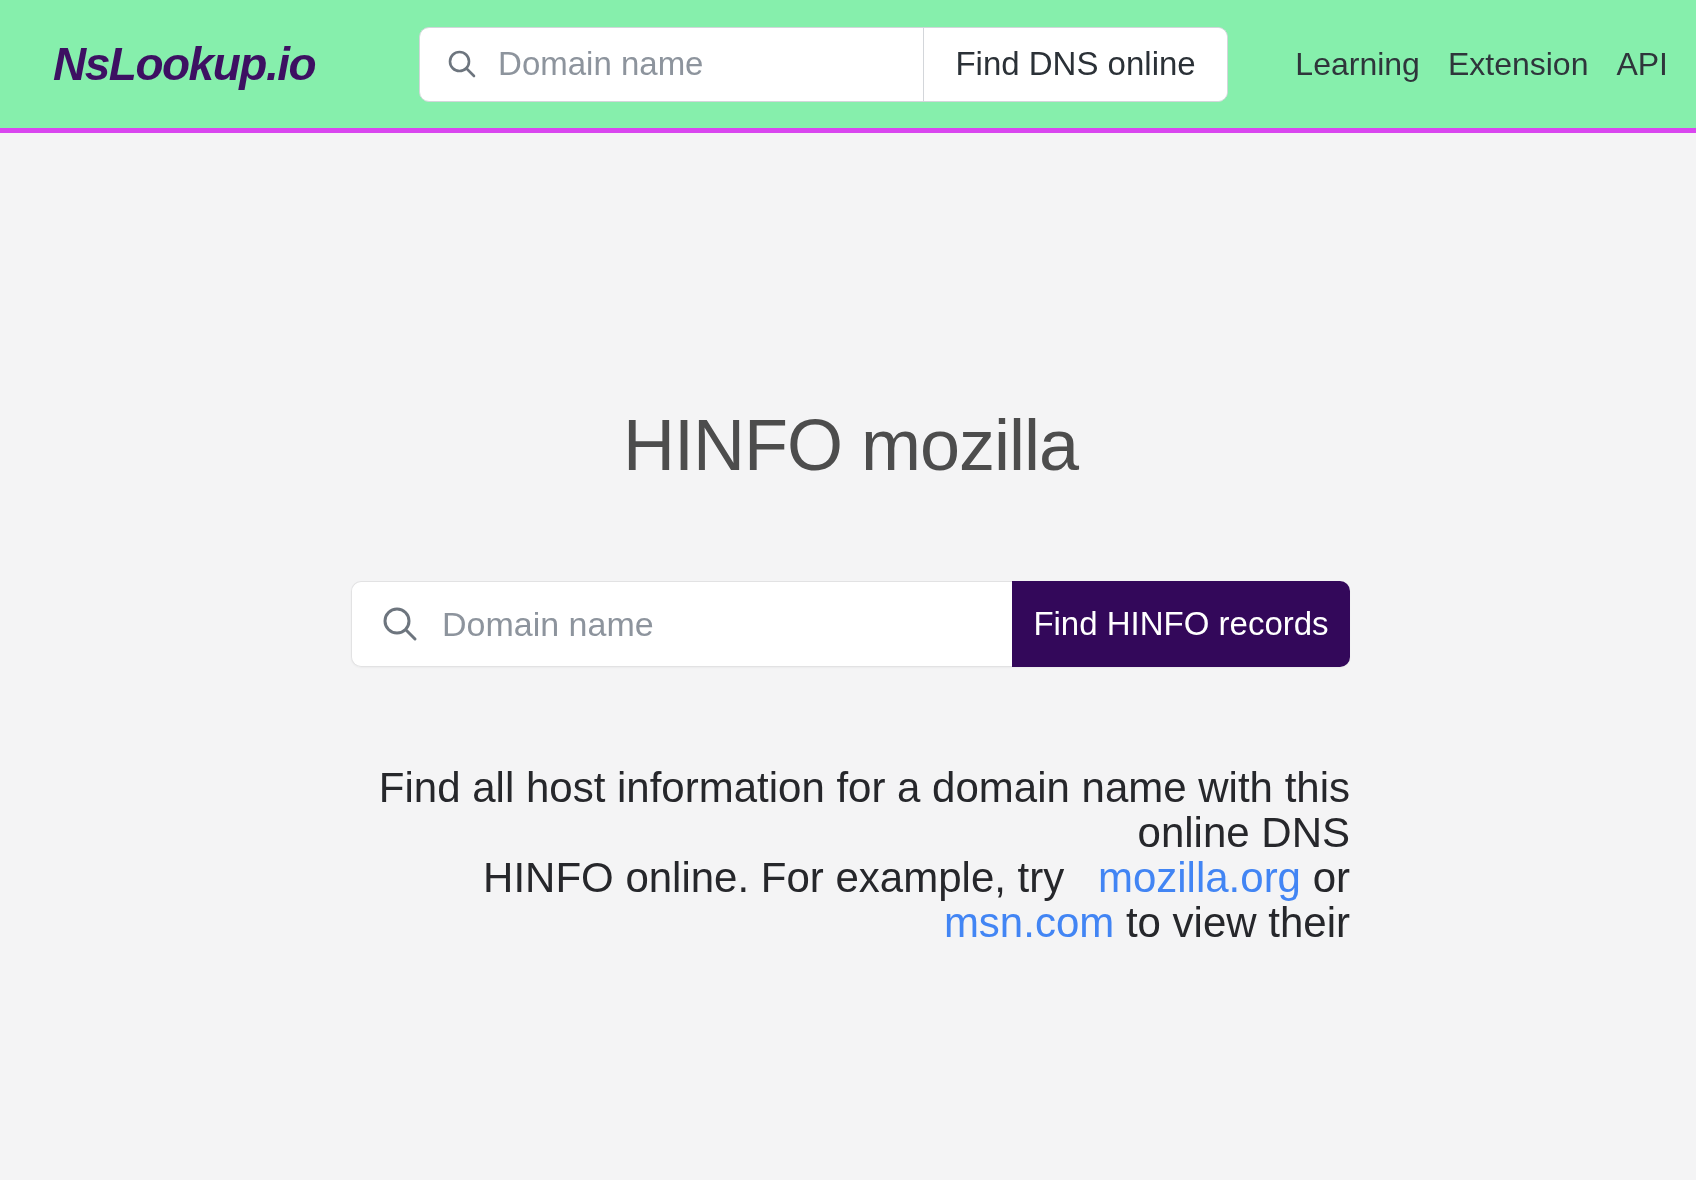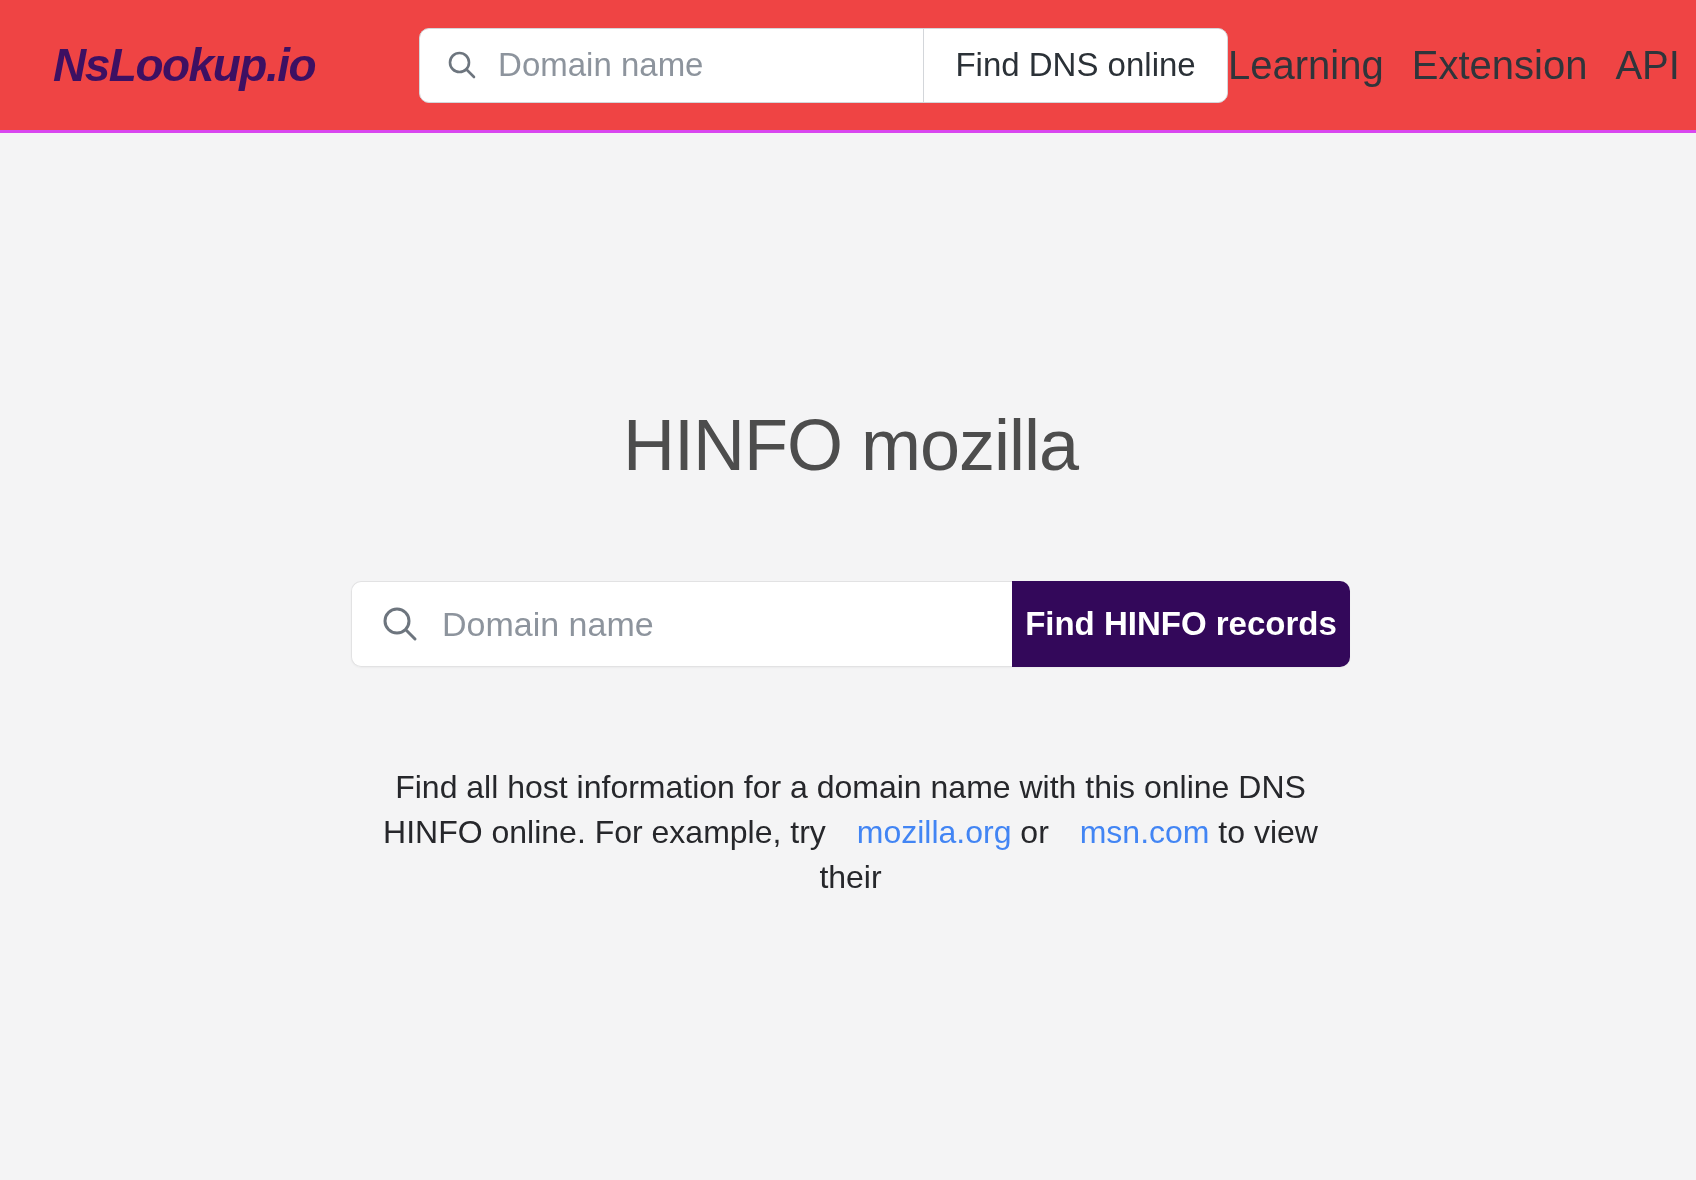--- a/index.html
+++ b/index.html
@@ -6,22 +6,22 @@
   html, body { width: 1696px; height: 1180px; }
   body {
     font-family: "Liberation Sans", sans-serif;
     background: #f4f4f5;
     overflow: hidden;
   }
 
   
   .header {
     height: 133px;
-    background: #ef4444;
-    border-bottom: 3px solid #d946ef;
+    background: #86efac;
+    border-bottom: 5px solid #d946ef;
     display: flex;
     align-items: center;
     padding: 0 28px 0 53px;
   }
   .logo {
     font-size: 46px;
     font-weight: 700;
     font-style: italic;
     letter-spacing: -1.5px;
     color: var(--brand-purple, #3d1062);
@@ -69,21 +69,21 @@
   }
   .nav {
     margin-left: auto;
     display: flex;
     align-items: center;
     gap: 28px;
   }
   .nav a {
     text-decoration: none;
     color: #2f353b;
-    font-size: 40px;
+    font-size: 32px;
     cursor: pointer;
     white-space: nowrap;
   }
 
   
   .main-column {
     width: 999px;
     margin-left: 351px;
   }
   .page-title {
@@ -124,29 +124,29 @@
     min-width: 0;
     background: transparent;
   }
   .main-search .hinfo-btn {
     width: 338px;
     border: none;
     background: var(--button-purple, #33085a);
     color: #ffffff;
     font-family: "Liberation Sans", sans-serif;
     font-size: 33px;
-    font-weight: 700;
+    font-weight: 400;
     cursor: pointer;
     border-radius: 0 10px 10px 0;
   }
 
   .description {
     margin-top: 98px;
-    text-align: center;
-    font-size: 32px;
+    text-align: right;
+    font-size: 42px;
     line-height: 45px;
     color: #26272b;
   }
   .description a {
     color: var(--link-blue, #4285f4);
     text-decoration: none;
     cursor: pointer;
     margin-left: 22px;
   }
 

